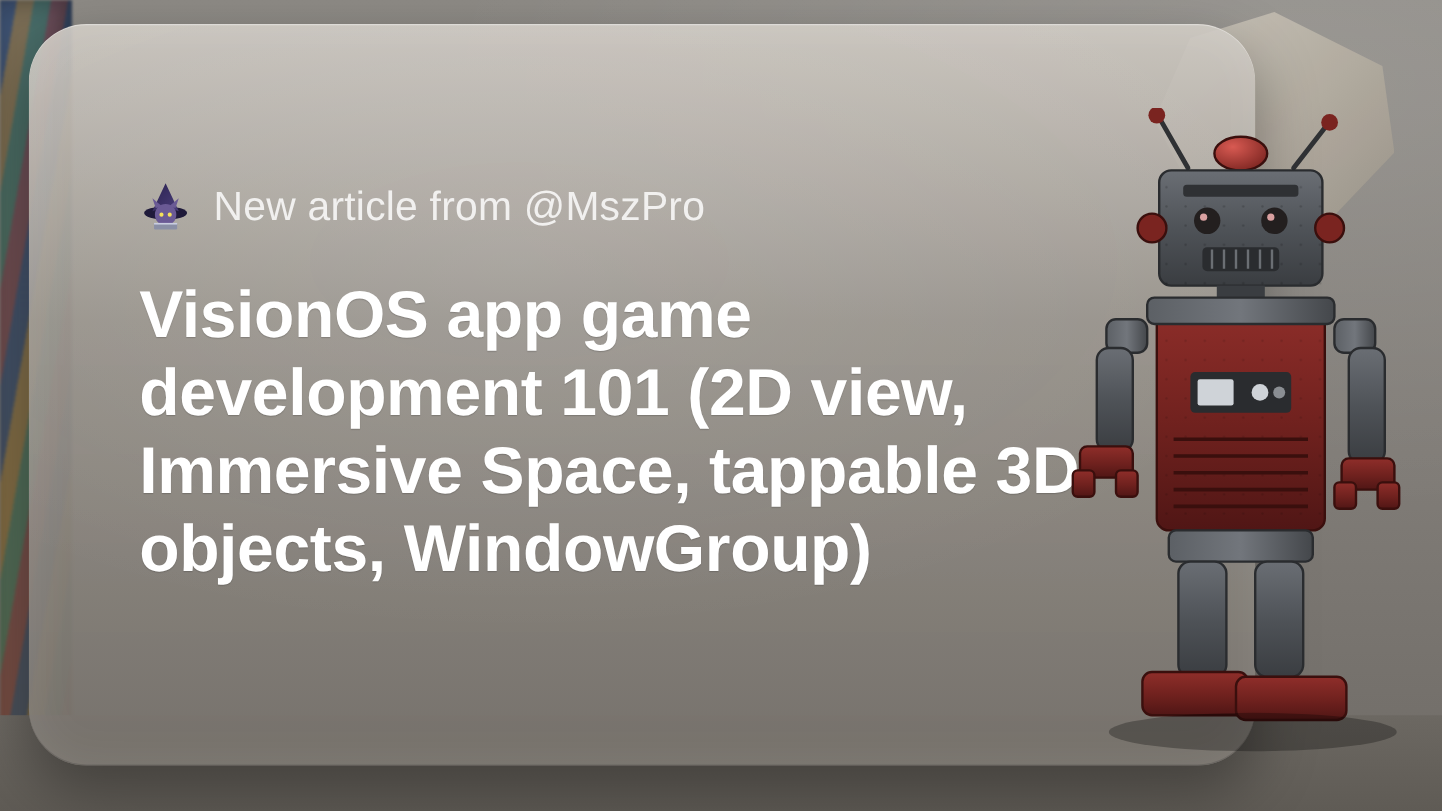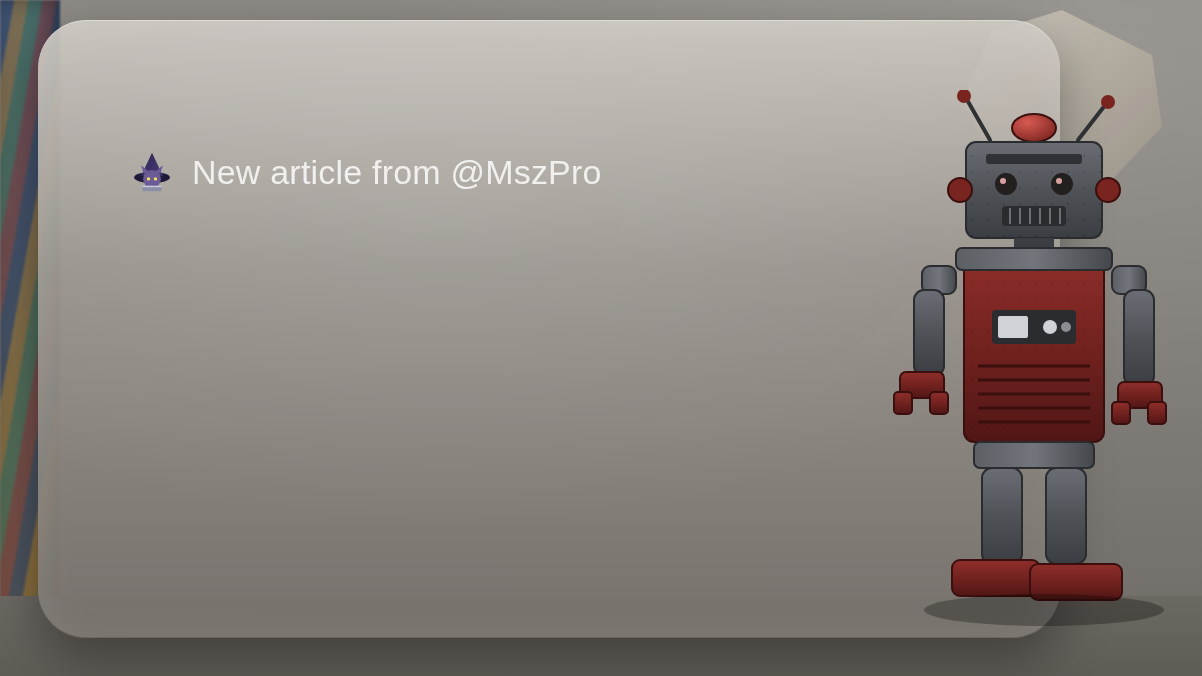--- a/index.html
+++ b/index.html
@@ -27,21 +27,21 @@
   }
   .bg-floor {
     position: absolute; left: 0; right: 0; bottom: 0; height: 80px;
     background: linear-gradient(180deg, #6c6862 0%, #5f5b55 100%);
     filter: blur(0.3px);
   }
 
   
   .card {
     position: absolute;
-    left: 38px; top: 20px; width: 1022px; height: 618px;
+    left: 24px; top: 20px; width: 1022px; height: 618px;
     border-radius: 48px;
     background:
       radial-gradient(1100px 520px at 40% 32%, rgba(255,255,255,0.10), rgba(0,0,0,0) 60%),
       linear-gradient(180deg, rgba(205,200,193,0.92) 0%, rgba(154,149,142,0.92) 40%, rgba(118,113,107,0.94) 100%);
     box-shadow:
       0 20px 50px rgba(0,0,0,0.35),
       inset 0 1px 0 rgba(255,255,255,0.35),
       inset 0 -1px 0 rgba(0,0,0,0.15);
     padding: 130px 80px 60px 92px;
     color: #fff;
@@ -122,20 +122,21 @@
 
         <circle cx="27" cy="42" r="2.5" fill="#f4e15a"></circle>
         <circle cx="37" cy="42" r="2.5" fill="#f4e15a"></circle>
 
         <rect x="18" y="52" width="28" height="8" rx="1.5" fill="#8a8fa6"></rect>
         <rect x="18" y="52" width="28" height="2" fill="#c9cde0"></rect>
       </svg>
     </span>
     <span class="subhead">New article from @MszPro</span>
   </div>
+  <h1 class="title">VisionOS app game development 101 (2D view, Immersive Space, tappable 3D objects, WindowGroup)</h1>
 </section>
 
 <div class="robot">
   <svg viewBox="0 0 320 560">
     <defs>
       <linearGradient id="metalV" x1="0" y1="0" x2="0" y2="1">
         <stop offset="0" stop-color="#6a6e74"></stop>
         <stop offset="0.5" stop-color="#4f5358"></stop>
         <stop offset="1" stop-color="#3a3d41"></stop>
       </linearGradient>

